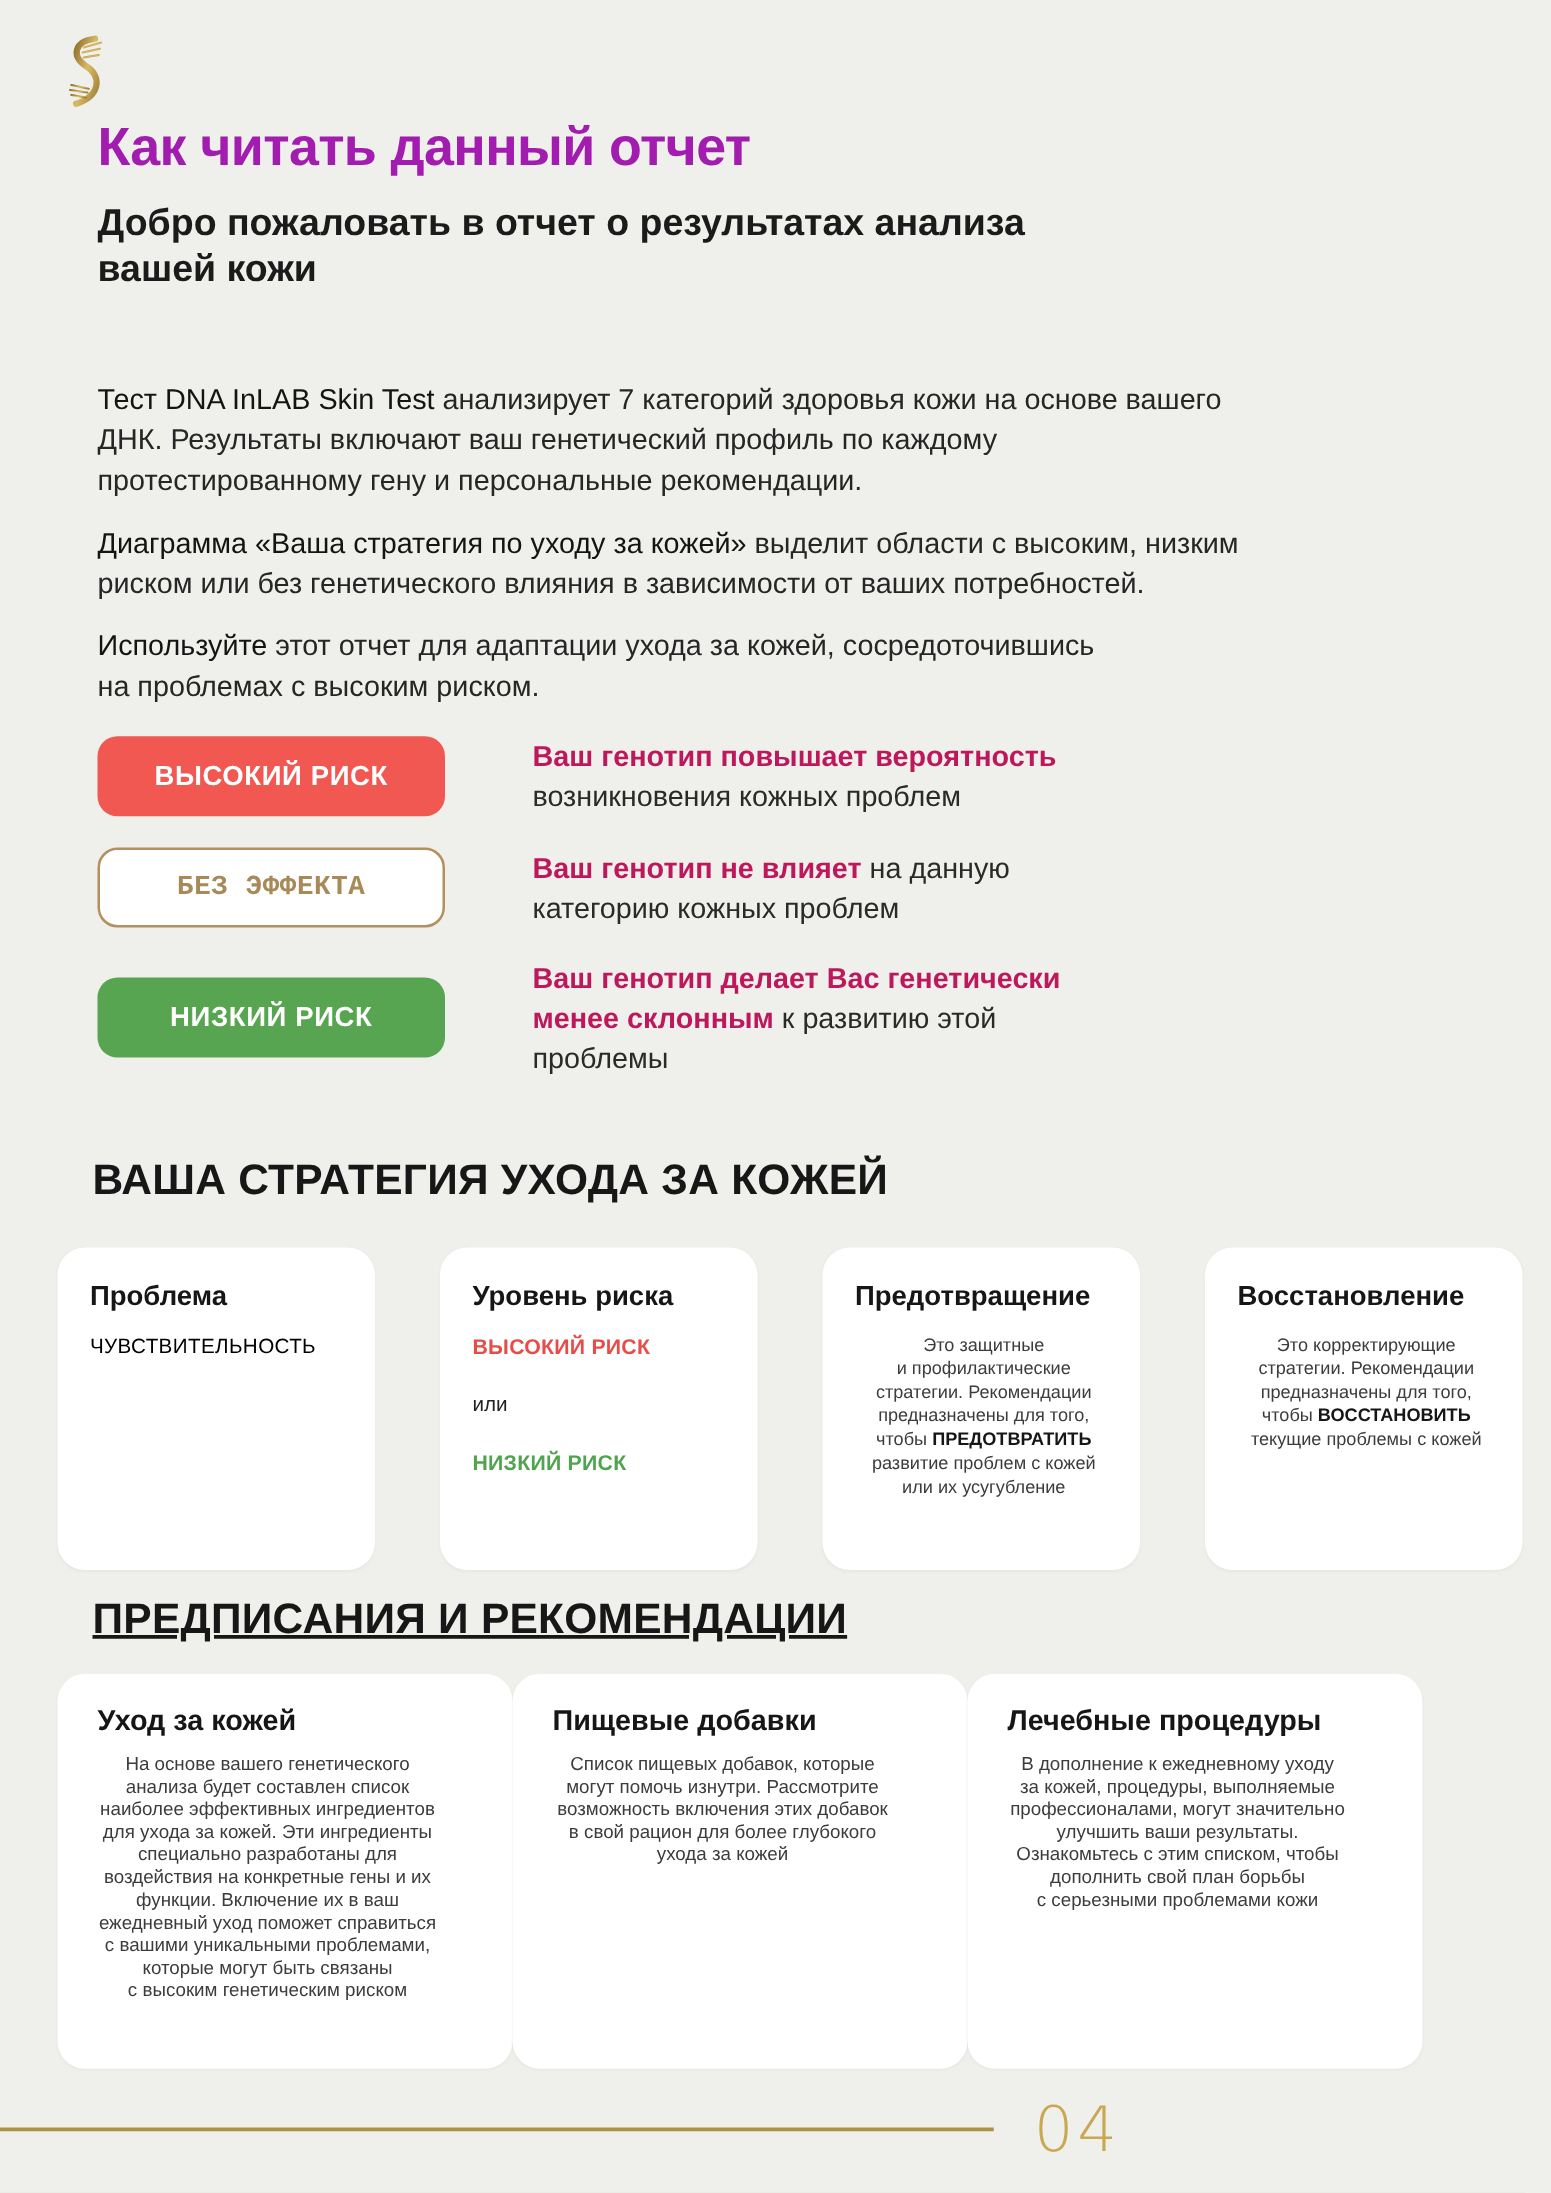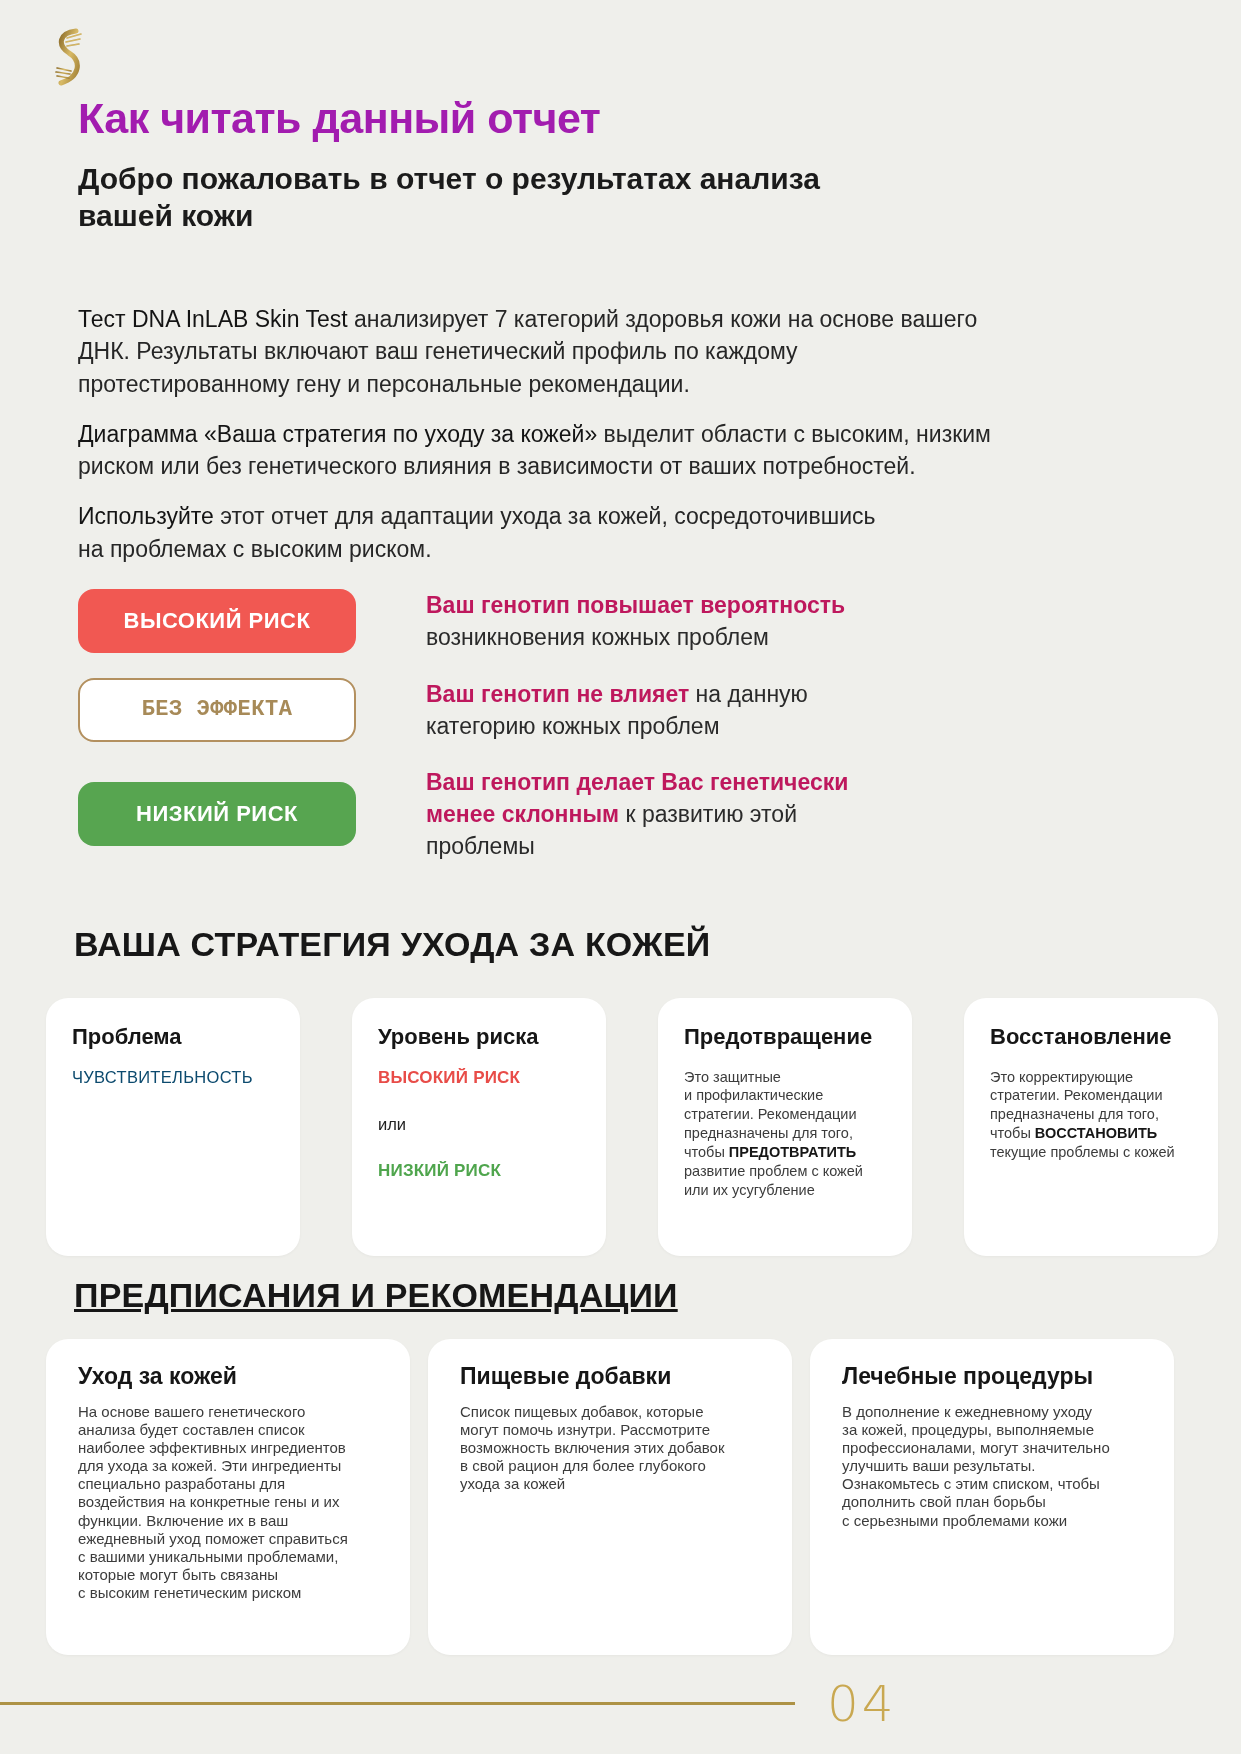--- a/index.html
+++ b/index.html
@@ -65,33 +65,33 @@
     margin:34px 0 0 46px;
     display:grid;grid-template-columns:repeat(4,254px);gap:52px;
   }
   .card{
     background:#ffffff;border-radius:22px;
     box-shadow:0 1px 3px rgba(0,0,0,0.04);
     box-sizing:border-box;
   }
   .cards-strategy .card{min-height:258px;padding:26px 22px 22px 26px;}
   .card-title{font-size:22px;font-weight:700;color:#161616;margin:0 0 18px 0;}
-  .card-value{font-size:16.5px;letter-spacing:0.3px;color:#0c4a6e;}
+  .card-value{font-size:16.5px;letter-spacing:0.3px;color:#000000;}
   .risk-line{font-size:17px;font-weight:600;letter-spacing:0.2px;}
   .risk-line.high{color:var(--high_text,#E84C48);}
   .risk-line.low{color:var(--low_text,#4FA54D);}
   .risk-or{font-size:16.5px;font-weight:400;color:#222;margin:27px 0;}
   .card-body{
-    margin:0;font-size:14.5px;line-height:1.3;color:#3c3c3c;font-weight:400;
+    margin:0;font-size:14.5px;line-height:1.3;color:#3c3c3c;font-weight:400;text-align:center;
   }
   .card-body b{font-weight:700;color:#161616;}
   
   .cards-bottom{
     margin:24px 0 0 46px;
-    display:grid;grid-template-columns:repeat(3,364px);gap:18px;
+    display:grid;grid-template-columns:repeat(3,364px);
   }
   .cards-bottom .card{min-height:316px;padding:24px 28px 24px 32px;}
   .cards-bottom .card-title{font-size:23px;margin:0 0 13px 0;}
   .cards-bottom .card-body{font-size:15px;line-height:1.21;max-width:272px;}
   
   .footer{margin-top:20px;display:flex;align-items:center;}
   .rule{width:795px;height:3px;background:var(--gold,#AD9245);flex:0 0 795px;}
   .page-num{
     margin-left:32px;
     font-size:50px;font-weight:200;letter-spacing:3px;

